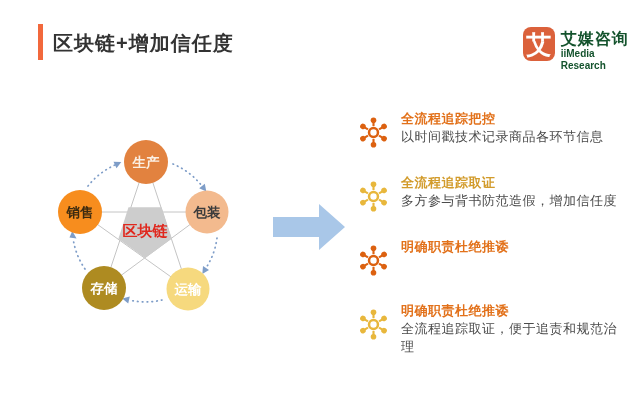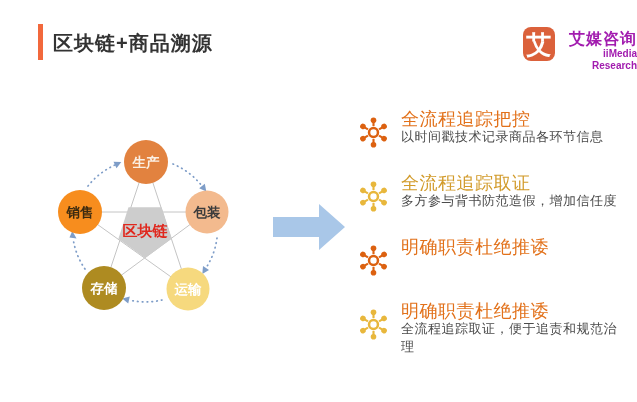--- a/index.html
+++ b/index.html
@@ -41,21 +41,21 @@
     background: #DB613B;
     border-radius: 8px;
     color: #ffffff;
     font-size: 25px;
     font-weight: bold;
     display: flex;
     align-items: center;
     justify-content: center;
     line-height: 1;
   }
-  .logo-text { margin-left: 6px; color: #a21caf; text-align: right; }
+  .logo-text { margin-left: 6px; color: #14532d; }
   .logo-cn { font-size: 16px; font-weight: bold; letter-spacing: 1px; line-height: 1.2; margin-top: 2px; }
   .logo-en { font-size: 10px; font-weight: bold; line-height: 1.2; }
 
   
   .pentagon-svg {
     position: absolute;
     left: 40px; top: 120px;
     width: 220px; height: 210px;
   }
   .node-label { font-size: 13.5px; font-weight: bold; font-family: "Liberation Sans", sans-serif; }
@@ -80,41 +80,41 @@
     margin-bottom: 15px;
     height: 49px;
   }
   .feature-icon {
     width: 31px; height: 31px;
     flex: 0 0 31px;
     margin-right: 12px;
     margin-top: 7px;
   }
   .feature-title {
-    font-size: 18px;
-    font-weight: normal;
+    font-size: 13px;
+    font-weight: bold;
     letter-spacing: 0.5px;
     line-height: 18px;
   }
   .t-orange .feature-title { color: #E2711A; }
   .t-gold   .feature-title { color: #D29B2B; }
   .feature-desc {
     font-size: 13px;
     color: #4B4B4B;
     letter-spacing: 0.5px;
     line-height: 18px;
   }
 </style>
 </head>
 <body>
 
 <div class="canvas">
 
   <div class="header-bar"></div>
-  <div class="page-title">区块链+商品溯源</div>
+  <div class="page-title">区块链+增加信任度</div>
 
   <div class="logo">
     <div class="logo-mark">艾</div>
     <div class="logo-text">
       <div class="logo-cn">艾媒咨询</div>
       <div class="logo-en">iiMedia Research</div>
     </div>
   </div>
 
   <svg class="pentagon-svg" viewBox="40 120 220 210">

